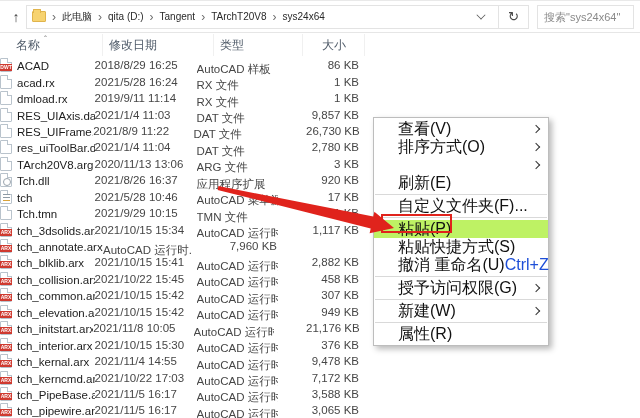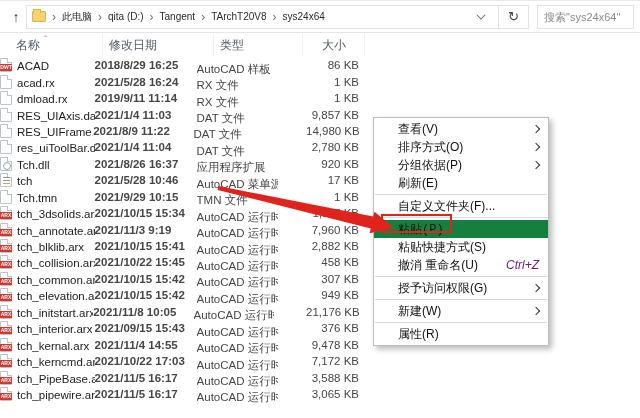--- a/index.html
+++ b/index.html
@@ -48,45 +48,45 @@
   .hc-date { width:111px; }
   .hc-type { width:89px; }
   .hc-size { width:62px; justify-content:flex-end; padding-right:18px; }
   .sort-caret { position:absolute; top:0px; left:44px; font-size:9px; color:#8a8a8a; }
 
   
   .file-list { position:absolute; top:57px; left:0; width:368px; }
   .frow { display:flex; align-items:center; height:16.45px; font-size:11.5px; cursor:default; }
   .fcell-name { width:103px; display:flex; align-items:flex-end; overflow:hidden; }
   .fname { white-space:nowrap; overflow:hidden; color:#1c1c1c; }
-  .fdate { width:111px; color:#464646; white-space:nowrap;font-weight:bold; }
+  .fdate { width:111px; color:#464646; white-space:nowrap; }
   .ftype { width:89px; color:#464646; white-space:nowrap; overflow:hidden;margin-top:8px; }
   .fsize { width:62px; color:#464646; text-align:right; padding-right:9px; white-space:nowrap;margin-left:32px; }
 
   .ficon { width:12px; height:14px; flex:0 0 auto; margin-right:5px; position:relative;
            background:#fff; border:1px solid #b9c3cc; border-radius:1px; }
   .ficon::before { content:""; position:absolute; top:-1px; right:-1px; width:4px; height:4px;
            background:#fff; border-left:1px solid #b9c3cc; border-bottom:1px solid #b9c3cc; }
   .badge { position:absolute; left:-1px; right:-1px; bottom:0; height:7px; background:#cf3a30;
            color:#fff; font-size:5px; font-weight:bold; line-height:7px; text-align:center;
            letter-spacing:0; font-family:"Liberation Sans",sans-serif; }
   .ic-dll::after { content:""; position:absolute; left:2px; top:4px; width:6px; height:6px;
            border:1.5px solid #9aa4ad; border-radius:50%; }
   .ic-mnu::after { content:""; position:absolute; left:2px; top:3px; width:7px; height:1px;
            background:#8d9aa5; box-shadow:0 3px 0 #8d9aa5, 0 6px 0 #d9a33a; }
 
   
   .ctx { position:absolute; left:373px; top:117px; width:176px; background:#fff;
          border:1px solid #bdbdbd; box-shadow:3px 3px 6px rgba(0,0,0,.28);
          padding:2px 0; z-index:20; }
-  .mi { height:18px; display:flex; align-items:center; font-size:12px; color:#111;
+  .mi { height:18px; display:flex; align-items:center; font-size:16px; color:#111;
         padding:0 9px 0 24px; cursor:pointer; position:relative; white-space:nowrap; }
-  .mi.hl { background:#15803d;font-family:Liberation Mono, monospace; }
+  .mi.hl { background:#bef264; }
   .mi .grow { flex:1; }
-  .mi .shortcut { color:#701a75;font-style:italic; }
+  .mi .shortcut { color:#1d4ed8; }
   .sub-arrow { width:6px; height:6px; border-right:1px solid #333; border-top:1px solid #333;
                transform:rotate(45deg); margin-left:8px; }
   .msep { height:1px; background:#d9d9d9; margin:2px 1px; }
 
   
   .red-box { position:absolute; left:381px; top:214px; width:71px; height:19px;
              border:2px solid #e0231c; z-index:30; pointer-events:none; }
   .arrow-svg { position:absolute; left:0; top:0; width:640px; height:418px; z-index:40;
                pointer-events:none; }
 </style>
@@ -169,33 +169,42 @@
     <span class="ftype">DAT 文件</span>
     <span class="fsize">9,857 KB</span>
   </div>
     <div class="frow">
     <div class="fcell-name">
       <span class="ficon ic-doc"></span>
       <span class="fname">RES_UIFrame.dat</span>
     </div>
     <span class="fdate">2021/8/9 11:22</span>
     <span class="ftype">DAT 文件</span>
-    <span class="fsize">14,980 KB</span>
+    <span class="fsize">26,730 KB</span>
   </div>
     <div class="frow">
     <div class="fcell-name">
       <span class="ficon ic-doc"></span>
       <span class="fname">res_uiToolBar.dat</span>
     </div>
     <span class="fdate">2021/1/4 11:04</span>
     <span class="ftype">DAT 文件</span>
     <span class="fsize">2,780 KB</span>
   </div>
     <div class="frow">
     <div class="fcell-name">
+      <span class="ficon ic-doc"></span>
+      <span class="fname">TArch20V8.arg</span>
+    </div>
+    <span class="fdate">2020/11/13 13:06</span>
+    <span class="ftype">ARG 文件</span>
+    <span class="fsize">3 KB</span>
+  </div>
+    <div class="frow">
+    <div class="fcell-name">
       <span class="ficon ic-dll"></span>
       <span class="fname">Tch.dll</span>
     </div>
     <span class="fdate">2021/8/26 16:37</span>
     <span class="ftype">应用程序扩展</span>
     <span class="fsize">920 KB</span>
   </div>
     <div class="frow">
     <div class="fcell-name">
       <span class="ficon ic-mnu"></span>
@@ -225,21 +234,20 @@
     <span class="ftype">AutoCAD 运行时...</span>
     <span class="fsize">1,117 KB</span>
   </div>
     <div class="frow">
     <div class="fcell-name">
       <span class="ficon ic-doc">
           <span class="badge">ARX</span>
         </span>
       <span class="fname">tch_annotate.arx</span>
     </div>
-    <span class="fdate">2021/11/3 9:19</span>
     <span class="ftype">AutoCAD 运行时...</span>
     <span class="fsize">7,960 KB</span>
   </div>
     <div class="frow">
     <div class="fcell-name">
       <span class="ficon ic-doc">
           <span class="badge">ARX</span>
         </span>
       <span class="fname">tch_blklib.arx</span>
     </div>
@@ -291,21 +299,21 @@
     <span class="ftype">AutoCAD 运行时...</span>
     <span class="fsize">21,176 KB</span>
   </div>
     <div class="frow">
     <div class="fcell-name">
       <span class="ficon ic-doc">
           <span class="badge">ARX</span>
         </span>
       <span class="fname">tch_interior.arx</span>
     </div>
-    <span class="fdate">2021/09/15 15:43</span>
+    <span class="fdate">2021/10/15 15:30</span>
     <span class="ftype">AutoCAD 运行时...</span>
     <span class="fsize">376 KB</span>
   </div>
     <div class="frow">
     <div class="fcell-name">
       <span class="ficon ic-doc">
           <span class="badge">ARX</span>
         </span>
       <span class="fname">tch_kernal.arx</span>
     </div>
@@ -355,21 +363,20 @@
 
     <span class="sub-arrow"></span>
   </div>
     <div class="mi">
     <span class="mlabel">排序方式(O)</span>
     <span class="grow"></span>
 
     <span class="sub-arrow"></span>
   </div>
     <div class="mi">
-    <span class="mlabel">分组依据(P)</span>
     <span class="grow"></span>
 
     <span class="sub-arrow"></span>
   </div>
     <div class="mi">
     <span class="mlabel">刷新(E)</span>
     <span class="grow"></span>
 
   </div>
     <div class="msep"></div>

